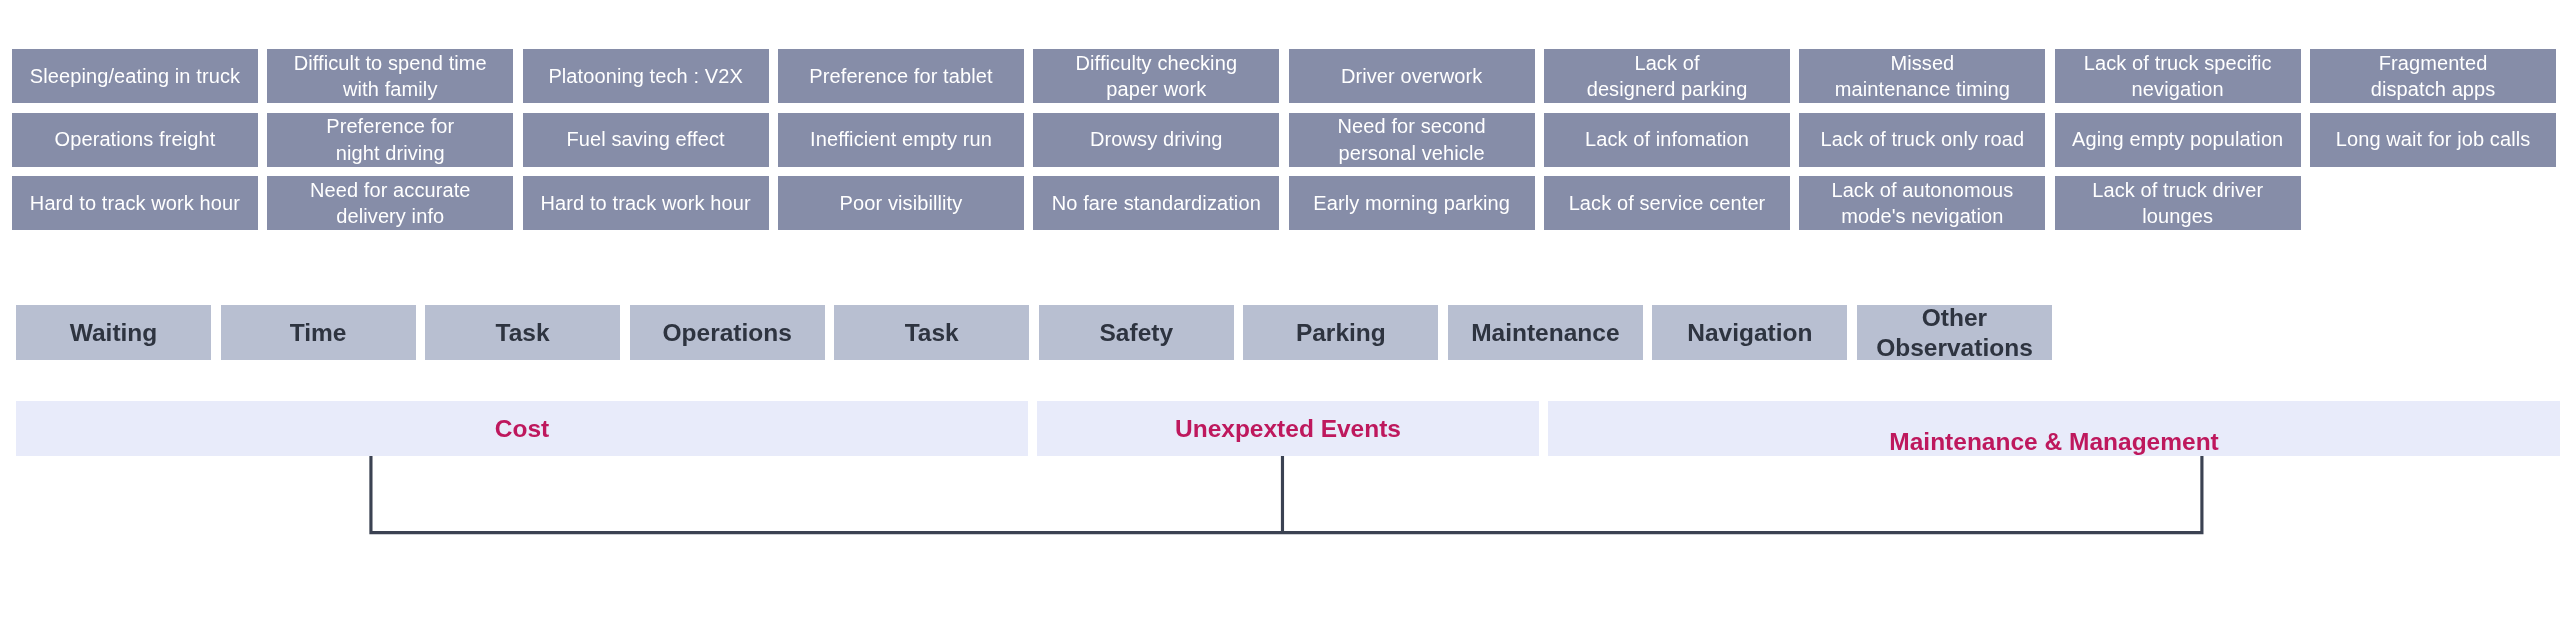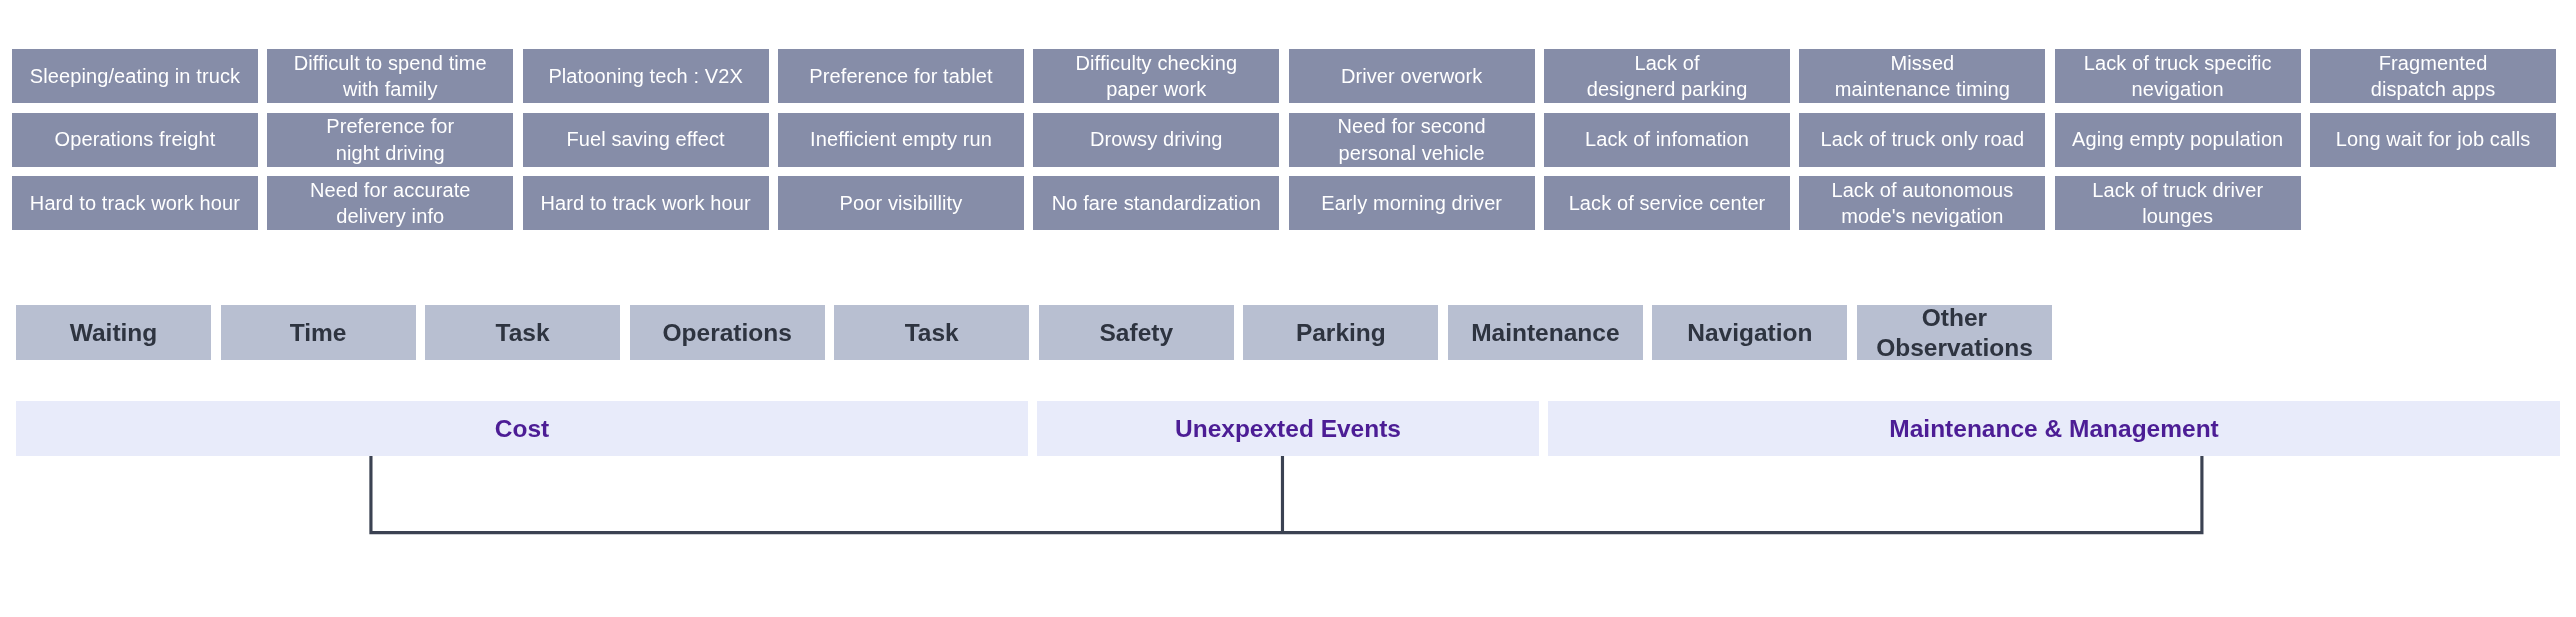--- a/index.html
+++ b/index.html
@@ -78,33 +78,33 @@
     position: absolute;
     left: 16px;
     top: 401px;
     width: 2544px;
     display: grid;
     grid-template-columns: repeat(10, 1fr);
     column-gap: 9.5px;
   }
   .group {
     background: #e8ebfa;
-    color: #4c1d95;
+    color: #be185d;
     font-size: 24.5px;
     font-weight: bold;
     text-align: center;
     display: flex;
     align-items: center;
     justify-content: center;
     height: 55px;
     box-sizing: border-box;
   }
   .g-cost { grid-column: 1 / span 4; }
   .g-unexp { grid-column: 5 / span 2; }
-  .g-maint { grid-column: 7 / span 4; }
+  .g-maint { grid-column: 7 / span 4; align-items: flex-end; }
 
   
   .bracket {
     position: absolute;
     left: 0;
     top: 456px;
     width: 2576px;
     height: 162px;
     pointer-events: none;
   }
@@ -133,21 +133,21 @@
       <div class="cell">Need for second<br>personal vehicle</div>
       <div class="cell">Lack of infomation</div>
       <div class="cell">Lack of truck only road</div>
       <div class="cell">Aging empty population</div>
       <div class="cell">Long wait for job calls</div>
       <div class="cell">Hard to track work hour</div>
       <div class="cell">Need for accurate<br>delivery info</div>
       <div class="cell">Hard to track work hour</div>
       <div class="cell">Poor visibillity</div>
       <div class="cell">No fare standardization</div>
-      <div class="cell">Early morning driver</div>
+      <div class="cell">Early morning parking</div>
       <div class="cell">Lack of service center</div>
       <div class="cell">Lack of autonomous<br>mode's nevigation</div>
       <div class="cell">Lack of truck driver<br>lounges</div>
     </div>
 
   <div class="catrow">
       <div class="cat">Waiting</div>
       <div class="cat">Time</div>
       <div class="cat">Task</div>
       <div class="cat">Operations</div>

